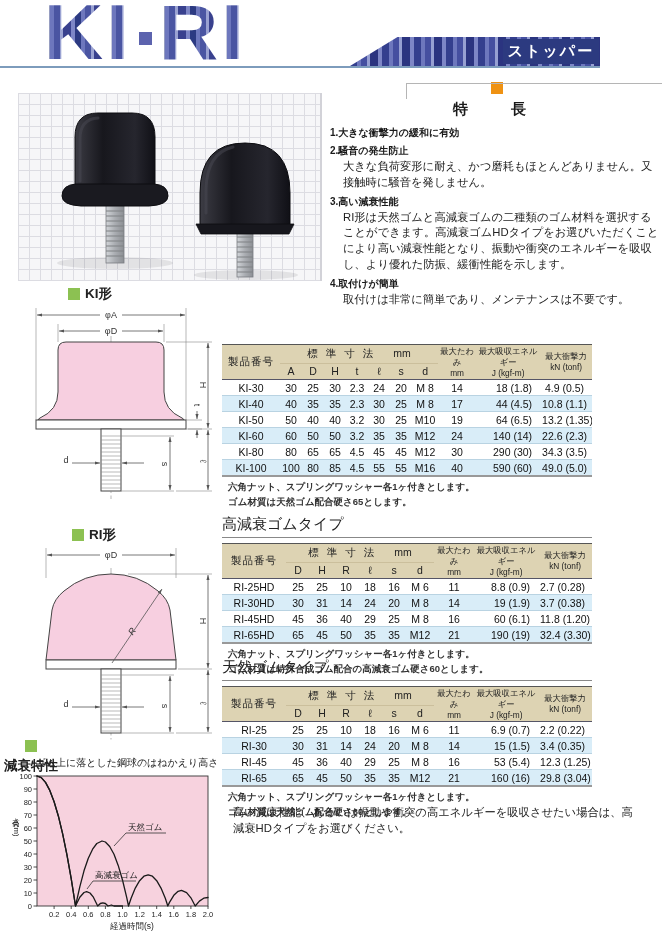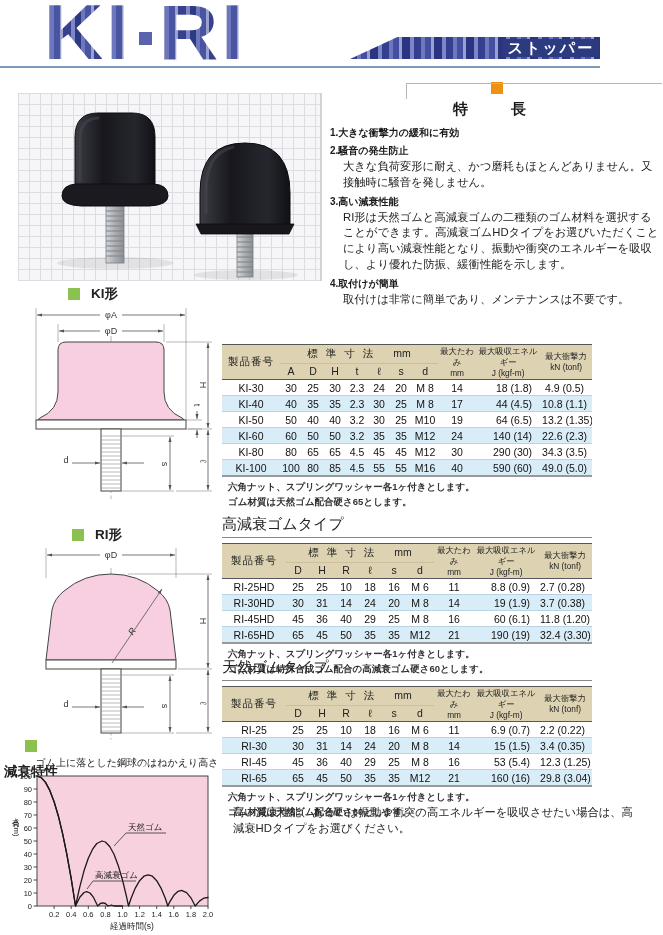--- a/index.html
+++ b/index.html
@@ -6,21 +6,21 @@
   #page{position:relative;width:663px;height:935px;background:#ffffff;overflow:hidden;
         font-family:"Liberation Sans","DejaVu Sans",sans-serif;color:#111;}
 
   
   .logo{position:absolute;left:6px;top:2px;display:flex;align-items:flex-start;margin-left:38px;}
   .logo-text{font-size:82px;line-height:64px;font-weight:bold;letter-spacing:3px;
     background:repeating-linear-gradient(90deg,#2c3a82 0 6px,#6d77bd 6px 10px,#4a55a2 10px 16px,#9aa2d2 16px 19px,#39418e 19px 27px,#7d86c6 27px 31px);
     -webkit-background-clip:text;background-clip:text;color:transparent;transform:scaleY(0.95);transform-origin:top;}
   .logo-dot{width:13px;height:13px;background:#5c63ae;margin:30px 7px 0 7px;}
   .head-rule{position:absolute;left:0;top:66px;width:600px;height:2px;background:#7d9cbc;}
-  .banner{position:absolute;left:350px;top:37px;width:250px;height:22px;
+  .banner{position:absolute;left:350px;top:37px;width:250px;height:29px;
     background:repeating-linear-gradient(90deg,#343f8e 0 7px,#6d77bd 7px 11px,#454fa0 11px 17px,#97a0d2 17px 20px,#2b3480 20px 28px,#7d86c6 28px 32px);
     clip-path:polygon(19% 0,100% 0,100% 100%,0 100%);font-family:Liberation Mono, monospace;}
   .banner-label{position:absolute;right:1px;top:2px;bottom:2px;width:96px;background:#2c3a80;color:#fff;
     font-size:15px;font-weight:bold;display:flex;align-items:center;justify-content:center;letter-spacing:2px;}
 
   
   .photo{position:absolute;left:18px;top:93px;width:302px;height:188px;border-right:2px solid #d2d2d8;
     background-color:#f6f6f8;
     background-image:linear-gradient(#dcdce2 1px,transparent 1px),linear-gradient(90deg,#dcdce2 1px,transparent 1px);
     background-size:11px 11px;}
@@ -30,21 +30,21 @@
   .f-head{display:flex;align-items:center;gap:6px;margin-bottom:7px;position:relative;flex-direction:column;}
   .f-sq{width:12px;height:12px;background:#ef9213;flex:0 0 auto;}
   .f-title{font-size:15px;font-weight:bold;letter-spacing:14px;color:#1a1a1a;}
   .f-corner{position:absolute;left:76px;top:1px;width:255px;height:15px;
     border-top:1px solid #b5b5b5;border-left:1px solid #b5b5b5;}
   .f-item{margin-bottom:4px;}
   .f-item-title{font-size:10px;font-weight:bold;color:#1a1a1a;margin-bottom:1px;}
   .f-item-body{font-size:11.3px;line-height:1.4;margin-left:13px;color:#222;}
 
   
-  .sec-head{position:absolute;display:flex;align-items:center;gap:11px;font-size:13.5px;font-weight:bold;color:#222;}
+  .sec-head{position:absolute;display:flex;align-items:center;gap:5px;font-size:13.5px;font-weight:bold;color:#222;}
   .g-sq{width:12px;height:12px;background:#8cc152;flex:0 0 auto;}
   #ki-head{left:68px;top:285px;}
   #ri-head{left:72px;top:526px;}
   #damp-head{left:4px;top:740px;flex-direction:column;}
 
   
   #ki-diagram{position:absolute;left:16px;top:302px;}
   #ri-diagram{position:absolute;left:16px;top:542px;}
   .dim{stroke:#555;stroke-width:0.8;fill:none;}
   .ext{stroke:#888;stroke-width:0.6;fill:none;}

